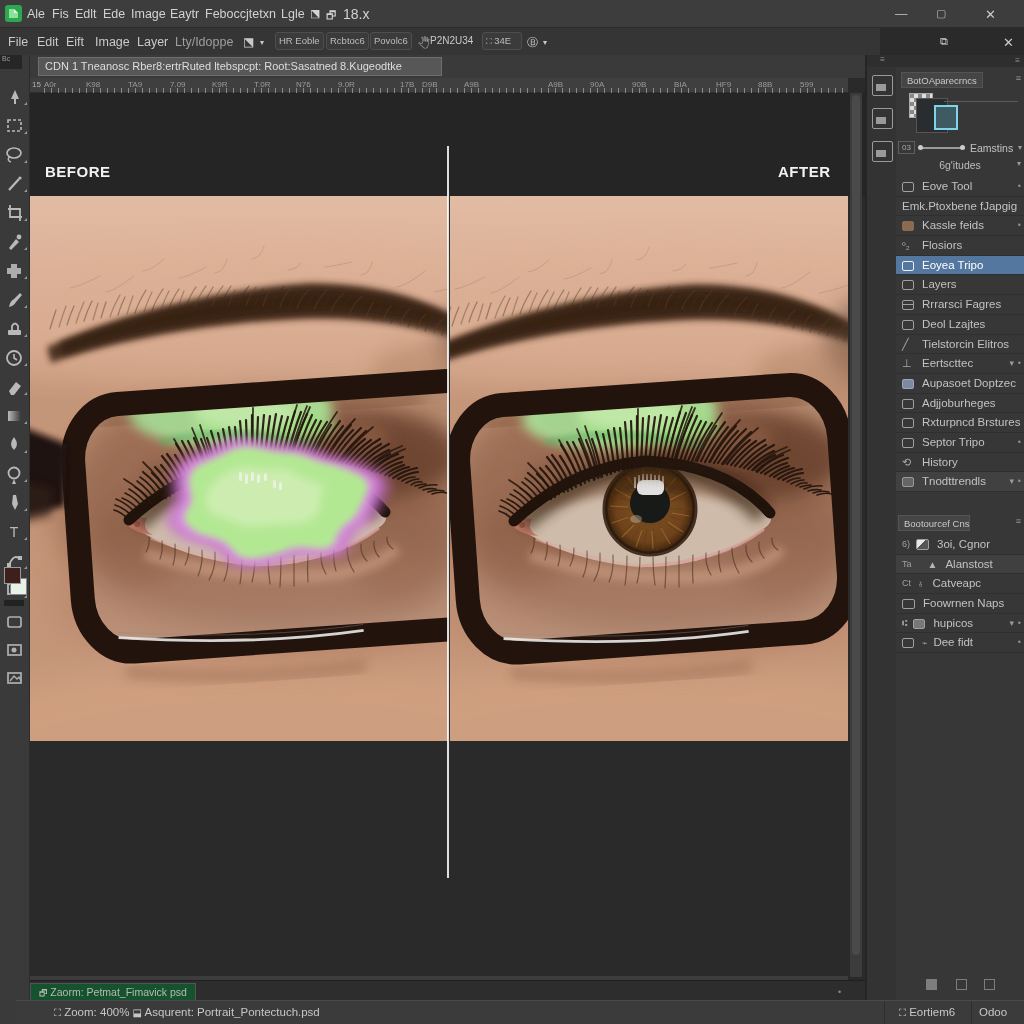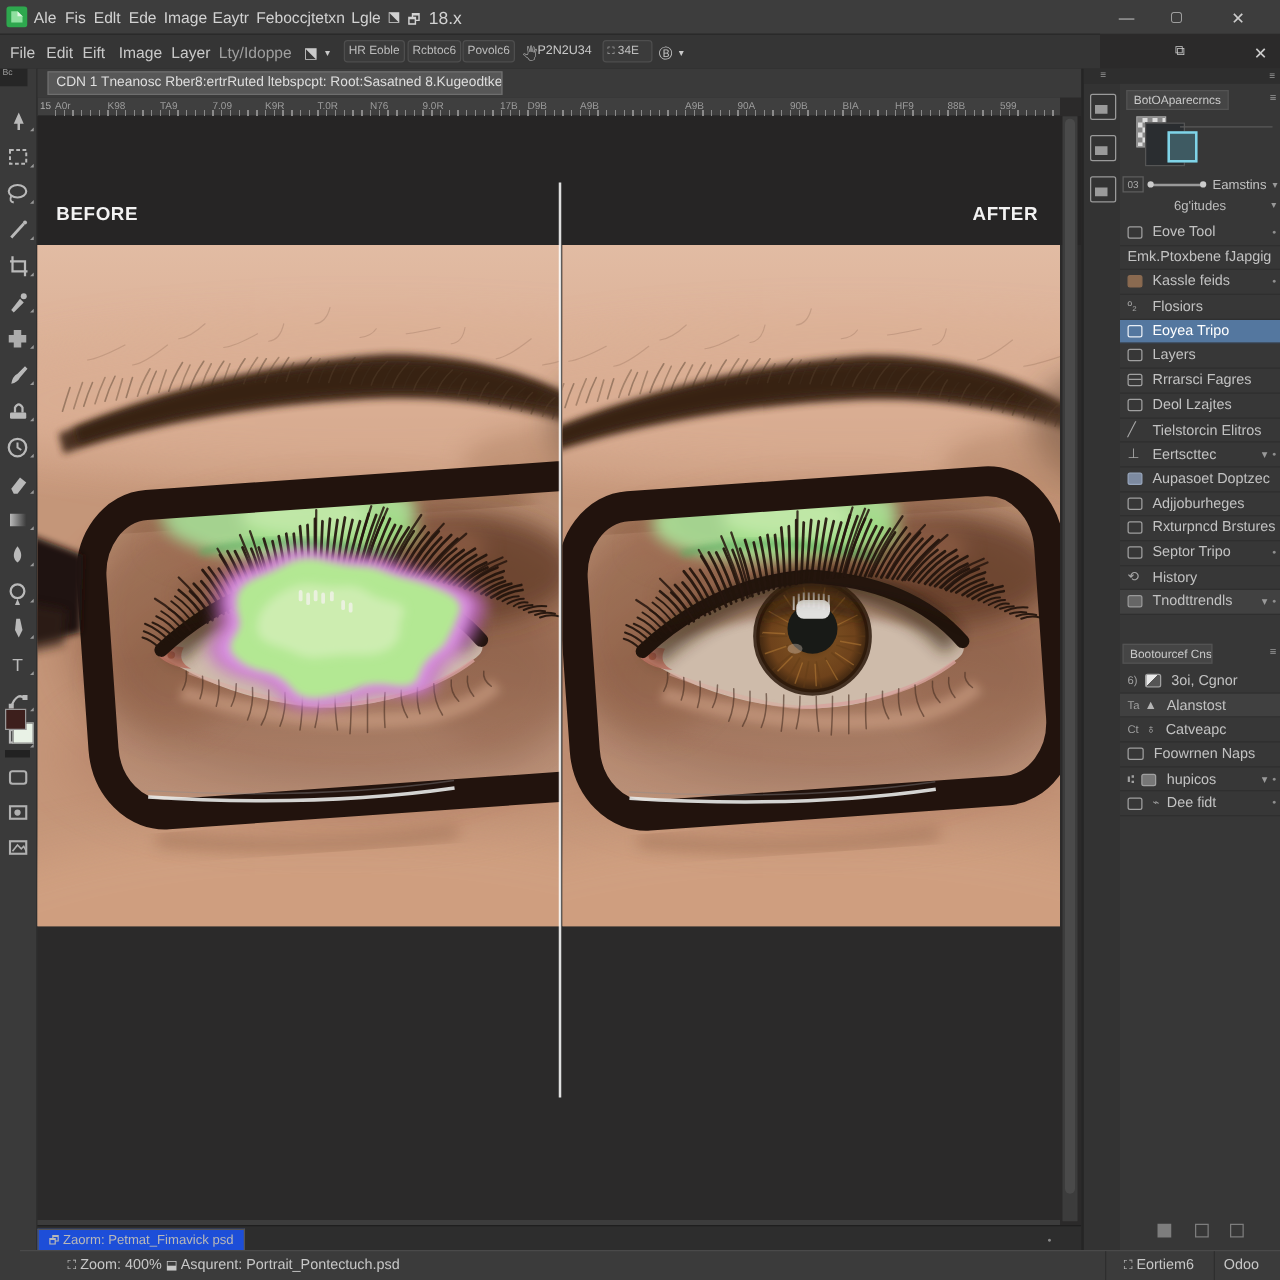--- a/index.html
+++ b/index.html
@@ -2,33 +2,33 @@
 <html><head><meta charset="utf-8"><style>
 *{margin:0;padding:0;box-sizing:border-box}
 html,body{width:1024px;height:1024px;overflow:hidden;background:#2b2a2a;font-family:"Liberation Sans",sans-serif}
 .abs{position:absolute}
 #titlebar{position:absolute;left:0;top:0;width:1024px;height:27px;background:#3d3d3d;color:#d2d2d2;font-size:12.5px}
 #titlebar span.m{position:absolute;top:7px}
 #menubar{position:absolute;left:0;top:27px;width:880px;height:28px;background:#353535;border-top:1px solid #2a2a2a;color:#c9c9c9;font-size:12.5px}
 #menubar span.m{position:absolute;top:7px}
 .btn{position:absolute;top:4px;height:18px;border:1px solid #4e4e4e;border-radius:3px;background:#3b3b3b;color:#bdbdbd;font-size:9.5px;line-height:16px;padding:0 3px}
 #optbar{position:absolute;left:0;top:55px;width:1024px;height:23px;background:#3a3a3a}
-#tooltip{position:absolute;left:38px;top:57px;width:364px;height:19px;background:#575757;border:1px solid #6e6e6e;color:#dedede;font-size:11px;line-height:17px;padding:0 6px;white-space:nowrap;overflow:hidden}
+#tooltip{position:absolute;left:38px;top:57px;width:404px;height:19px;background:#575757;border:1px solid #6e6e6e;color:#dedede;font-size:11px;line-height:17px;padding:0 6px;white-space:nowrap;overflow:hidden}
 #ruler{position:absolute;left:30px;top:78px;width:818px;height:15px;background:#3f3f3f;border-bottom:1px solid #2e2e2e;color:#9b9b9b;font-size:8px}
 #ruler .ticks{position:absolute;left:14px;top:10px;width:800px;height:5px;background:repeating-linear-gradient(90deg,#8a8a8a 0 1px,transparent 1px 7px)}
 #toolbar{position:absolute;left:0;top:55px;width:30px;height:969px;background:#3a3a3a;border-right:1px solid #2c2c2c}
 #canvas{position:absolute;left:30px;top:93px;width:835px;height:887px;background:#2b2a2a}
 #topband{position:absolute;left:0;top:0;width:835px;height:103px;background:#262525}
 #scrV{position:absolute;right:3px;top:0;width:12px;height:884px;background:#3c3c3c}
 #scrV .th{position:absolute;left:2px;top:2px;width:8px;height:860px;background:#4a4a4a;border-radius:4px}
 #scrH{position:absolute;left:0;bottom:0;width:818px;height:4px;background:#3c3c3c}
 #divline{position:absolute;left:417px;top:53px;width:1.6px;height:732px;background:rgba(255,255,255,0.85)}
 .balabel{position:absolute;top:70px;color:#f2f2f2;font-size:15px;font-weight:bold;letter-spacing:0.5px}
 #doctab{position:absolute;left:30px;top:980px;width:835px;height:20px;background:#2d2d2d;border-top:1px solid #1f1f1f}
-#doctab .tab{position:absolute;left:0px;top:2px;height:18px;background:#1d4ed8;border:1px solid #555;border-bottom:none;color:#b8b8b8;font-size:10.5px;line-height:16px;padding:0 8px}
+#doctab .tab{position:absolute;left:0px;top:2px;height:18px;background:#14532d;border:1px solid #555;border-bottom:none;color:#b8b8b8;font-size:10.5px;line-height:16px;padding:0 8px}
 #statusbar{position:absolute;left:16px;top:1000px;width:1024px;height:24px;background:#3b3b3b;border-top:1px solid #4a4a4a;color:#c7c7c7;font-size:11.5px}
 #rightstrip{position:absolute;left:865px;top:55px;width:31px;height:945px;background:#333;border-left:2px solid #252525}
 .stripic{position:absolute;left:5px;width:21px;height:21px;border:1.5px solid #9a9a9a;border-radius:2px}
 .stripic::after{content:"";position:absolute;left:3px;top:8px;width:10px;height:7px;background:#9a9a9a}
 #rpanel{position:absolute;left:896px;top:55px;width:128px;height:945px;background:#373737;color:#c2c2c2;font-size:11.5px}
 #rptop{position:absolute;left:0;top:0;width:128px;height:12px;background:#2e2e2e}
 .prow{position:relative;height:19.7px;line-height:19.7px;padding-left:6px;border-bottom:1px solid #2f2f2f;white-space:nowrap;overflow:hidden}
 .prow.sel{background:#54779f;color:#fff}
 .ptxt{font-size:11.5px}
 .rdot{position:absolute;right:3px;top:0;color:#8f8f8f;font-size:9px}
@@ -878,21 +878,21 @@
       <div class="prow" style=""><span style="display:inline-block;width:12px;height:10px;border:1.4px solid #a0a0a0;border-radius:2px;vertical-align:middle;margin-right:8px;"></span><span class="ptxt">Adjjoburheges</span></div>
       <div class="prow" style=""><span style="display:inline-block;width:12px;height:10px;border:1.4px solid #a0a0a0;border-radius:2px;vertical-align:middle;margin-right:8px;"></span><span class="ptxt">Rxturpncd Brstures</span></div>
       <div class="prow" style=""><span style="display:inline-block;width:12px;height:10px;border:1.4px solid #a0a0a0;border-radius:2px;vertical-align:middle;margin-right:8px;"></span><span class="ptxt">Septor Tripo</span><span class="rdot">•</span></div>
       <div class="prow" style=""><span style="display:inline-block;width:12px;margin-right:8px;color:#a8a8a8;font-size:11px;vertical-align:middle">⟲</span><span class="ptxt">History</span></div>
       <div class="prow" style="background:#414141;"><span style="display:inline-block;width:12px;height:10px;border:1.4px solid #a0a0a0;border-radius:2px;vertical-align:middle;margin-right:8px;background:#666;border-color:#999"></span><span class="ptxt">Tnodttrendls</span><span class="rdd">▾</span><span class="rdot">•</span></div>
     </div>
  <div class="ptab" style="left:2px;top:460px;width:72px">Bootourcef Cns</div>
  <span style="position:absolute;right:3px;top:461px;font-size:9px;color:#999">≡</span>
  <div style="position:absolute;left:0;top:480px;width:128px">
       <div class="prow" style=""><span style="display:inline-block;margin-right:6px;color:#a0a0a0;font-size:9px;vertical-align:middle">6)</span><span style="display:inline-block;width:12px;height:10px;border:1.4px solid #a0a0a0;border-radius:2px;vertical-align:middle;margin-right:8px;width:13px;height:11px;background:linear-gradient(135deg,#e8e8e8 45%,#555 45%)"></span><span class="ptxt">3oi, Cgnor</span></div>
-      <div class="prow" style="background:#404040;"><span style="display:inline-block;margin-right:4px;color:#a0a0a0;font-size:9px;vertical-align:middle">Ta</span><span style="display:inline-block;margin-right:8px;color:#b5b5b5;font-size:10px;vertical-align:middle">▲</span><span class="ptxt">Alanstost</span></div>
+      <div class="prow" style="background:#404040;"><span style="display:inline-block;margin-right:16px;color:#a0a0a0;font-size:9px;vertical-align:middle">Ta</span><span style="display:inline-block;margin-right:8px;color:#b5b5b5;font-size:10px;vertical-align:middle">▲</span><span class="ptxt">Alanstost</span></div>
       <div class="prow" style=""><span style="display:inline-block;margin-right:6px;color:#a0a0a0;font-size:9px;vertical-align:middle">Ct</span><span style="display:inline-block;margin-right:8px;color:#b5b5b5;font-size:10px;vertical-align:middle">♁</span><span class="ptxt">Catveapc</span></div>
       <div class="prow" style=""><span style="display:inline-block;width:12px;height:10px;border:1.4px solid #a0a0a0;border-radius:2px;vertical-align:middle;margin-right:8px;width:13px"></span><span class="ptxt">Foowrnen Naps</span></div>
       <div class="prow" style=""><span style="display:inline-block;margin-right:6px;color:#a0a0a0;font-size:9px;vertical-align:middle">⑆</span><span style="display:inline-block;width:12px;height:10px;border:1.4px solid #a0a0a0;border-radius:2px;vertical-align:middle;margin-right:8px;background:#777"></span><span class="ptxt">hupicos</span><span class="rdd">▾</span><span class="rdot">•</span></div>
       <div class="prow" style=""><span style="display:inline-block;width:12px;height:10px;border:1.4px solid #a0a0a0;border-radius:2px;vertical-align:middle;margin-right:8px;"></span><span style="display:inline-block;margin-right:6px;color:#a0a0a0;font-size:9px;vertical-align:middle">⌁</span><span class="ptxt">Dee fidt</span><span class="rdot">•</span></div>
     </div>
  <div style="position:absolute;left:30px;top:924px;width:11px;height:11px;background:#7d7d7d"></div>
  <div style="position:absolute;left:60px;top:924px;width:11px;height:11px;border:1.5px solid #7d7d7d"></div>
  <div style="position:absolute;left:88px;top:924px;width:11px;height:11px;border:1.5px solid #7d7d7d"></div>
 </div>
 </body></html>

